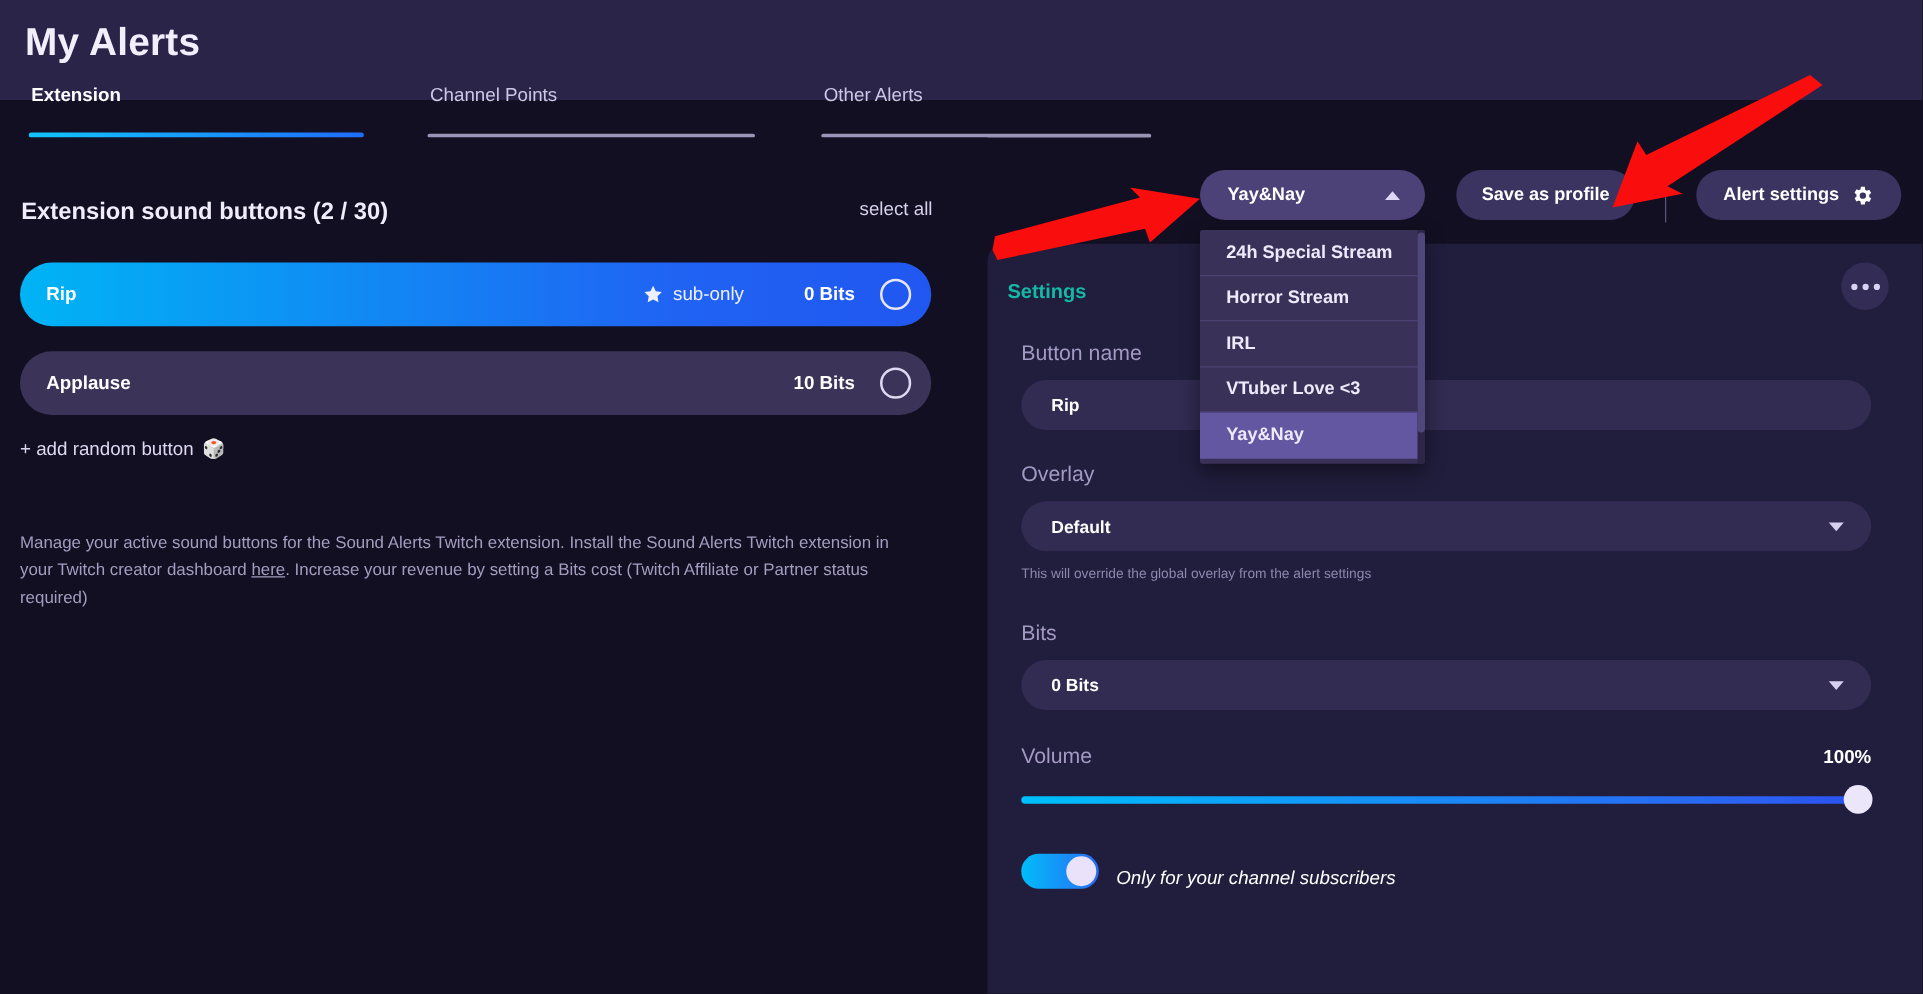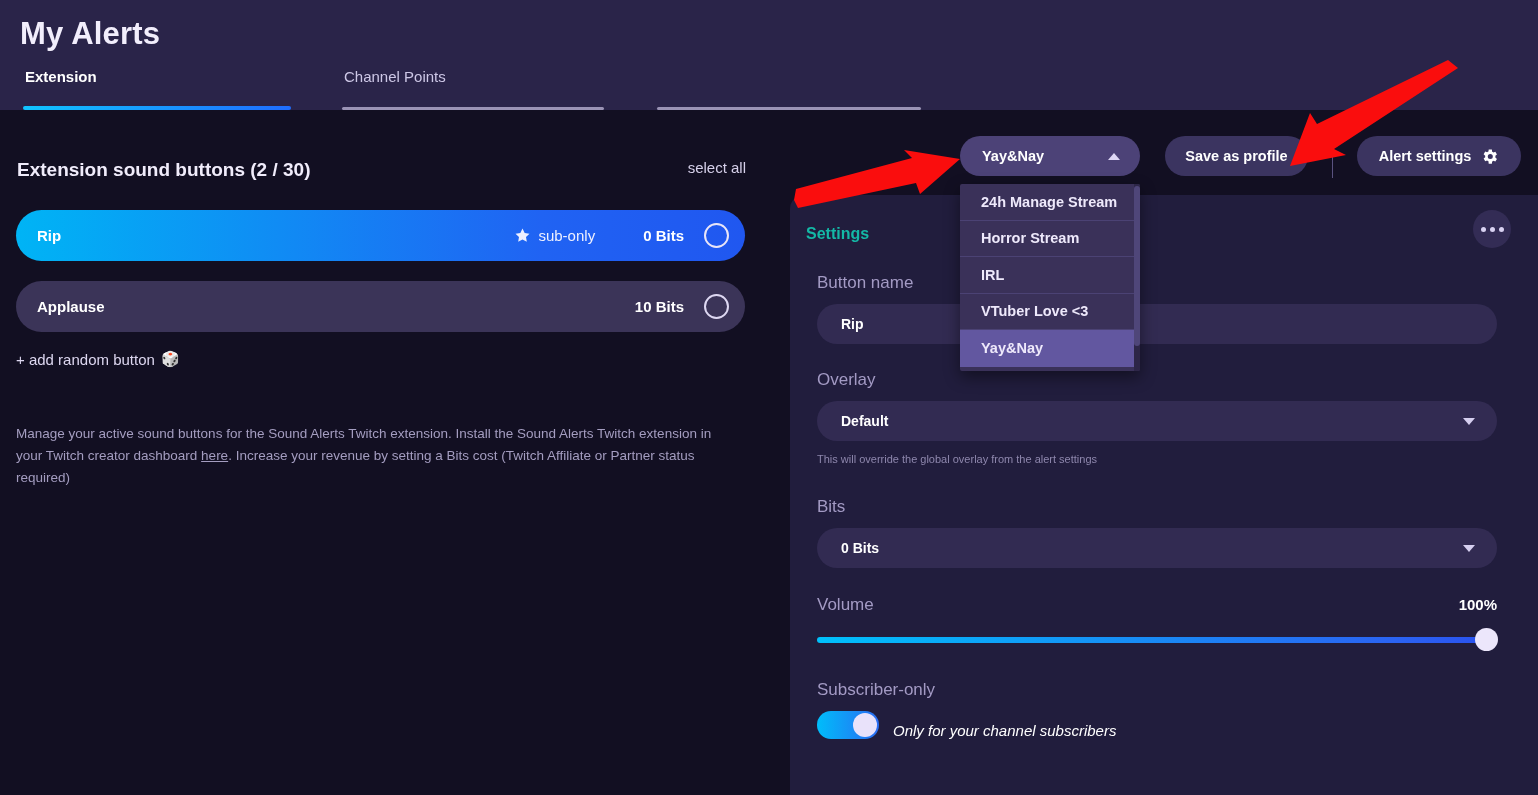--- a/index.html
+++ b/index.html
@@ -6,21 +6,21 @@
   html, body {
     width: 1538px; height: 795px;
     background: #120f22;
     font-family: "Liberation Sans", sans-serif;
     overflow: hidden;
   }
   .app { position: relative; width: 1538px; height: 795px; }
 
   
   .header {
-    position: absolute; left: 0; top: 0; width: 1538px; height: 110px;
+    position: absolute; left: 0; top: 0; width: 1538px; height: 80px;
     background: #2a2449;
   }
   .page-title {
     position: absolute; left: 20px; top: 16px;
     font-size: 31px; font-weight: bold; color: #f2eefc; letter-spacing: .2px;
   }
   .tabs { position: absolute; left: 0; top: 68px; width: 1538px; height: 42px; }
   .tab {
     position: absolute; top: 0; height: 42px;
   }
@@ -211,20 +211,21 @@
     <div class="tabs">
       <div class="tab" id="tab1">
         <span class="tab-label">Channel Points</span>
         <span class="tab-underline"></span>
       </div>
       <div class="tab active" id="tab0">
         <span class="tab-label">Extension</span>
         <span class="tab-underline"></span>
       </div>
       <div class="tab" id="tab2">
+        <span class="tab-label">Other Alerts</span>
         <span class="tab-underline"></span>
       </div>
     </div>
   </div>
 
   <div class="left-panel">
     <div class="left-head">
       <span class="left-title">Extension sound buttons (2 / 30)</span>
       <span class="select-all">select all</span>
     </div>
@@ -298,21 +299,20 @@
         <span class="field-label" style="margin-bottom:0">Volume</span>
         <span class="vol-pct">100%</span>
       </div>
       <div class="slider">
         <span class="slider-track"></span>
         <span class="slider-knob"></span>
       </div>
     </div>
 
     <div class="field" id="f-sub">
-      <span class="field-label">Subscriber-only</span>
       <div class="toggle-row">
         <span class="toggle">
           <span class="toggle-knob"></span>
         </span>
         <span class="toggle-text">Only for your channel subscribers</span>
       </div>
     </div>
   </div>
 
   <div class="topright">
@@ -330,21 +330,21 @@
     <div class="pill" id="alert-settings">
       <span class="plabel">Alert settings</span>
       <svg class="gear" viewBox="0 0 24 24">
         <path fill="#ffffff" d="M19.4 13a7.6 7.6 0 000-2l2-1.6-2-3.4-2.4 1a7.6 7.6 0 00-1.7-1L15 3H11l-.3 2.6a7.6 7.6 0 00-1.7 1l-2.4-1-2 3.4L6.6 11a7.6 7.6 0 000 2l-2 1.6 2 3.4 2.4-1c.5.4 1.1.8 1.7 1L11 21h4l.3-2.6c.6-.2 1.2-.6 1.7-1l2.4 1 2-3.4-2-1.6zM13 15.2A3.2 3.2 0 1116.2 12 3.2 3.2 0 0113 15.2z"></path>
       </svg>
     </div>
   </div>
 
   <div class="dropdown">
     <div class="dd-item">
-      <span>24h Manage Stream</span>
+      <span>24h Special Stream</span>
     </div>
     <div class="dd-item">
       <span>Horror Stream</span>
     </div>
     <div class="dd-item">
       <span>IRL</span>
     </div>
     <div class="dd-item">
       <span>VTuber Love &lt;3</span>
     </div>

